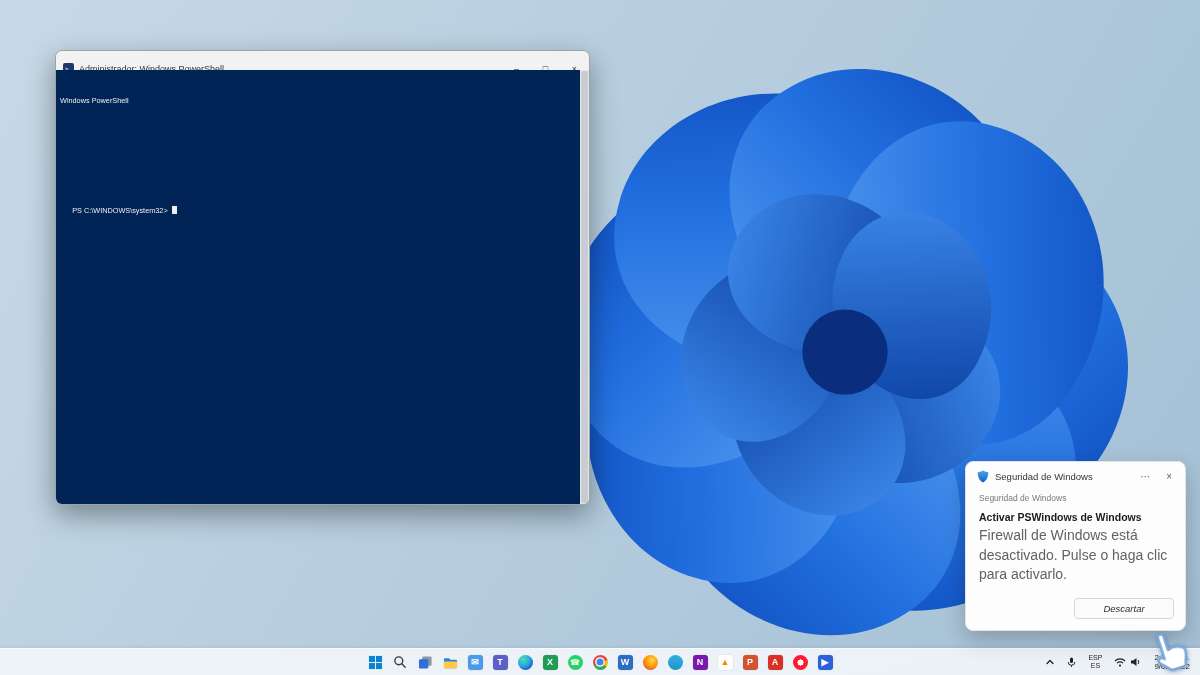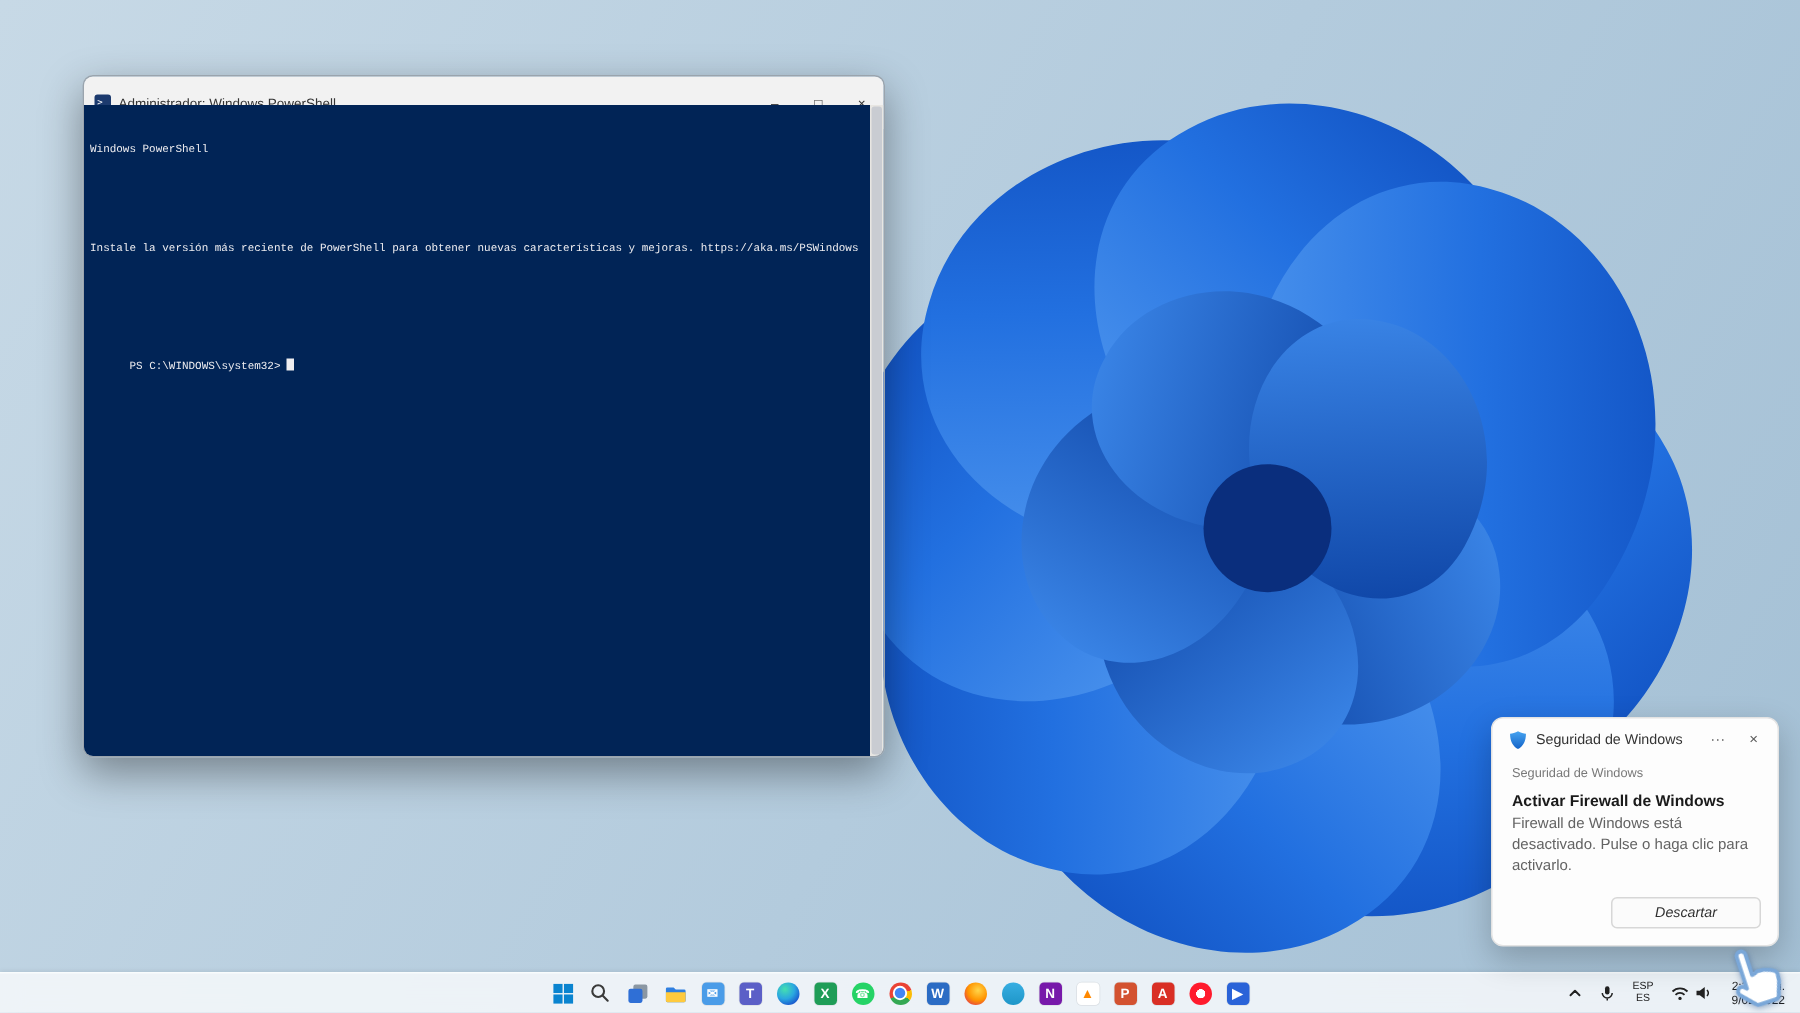--- a/index.html
+++ b/index.html
@@ -13,42 +13,42 @@
   
   .ps-window { position:absolute; left:55px; top:50px; width:535px; height:455px; z-index:20;
     border-radius:7px; overflow:hidden; box-shadow:0 10px 28px rgba(0,0,0,.38); border:1px solid #9aa4ad; }
   .ps-titlebar { height:35px; background:#f2f2f2; display:flex; align-items:center; padding-left:7px; gap:5px; }
   .ps-appicon { width:11px; height:11px; background:#1c3a6e; border-radius:2px; color:#fff; font-size:6px;
     font-family:"DejaVu Sans Mono",monospace; display:flex; align-items:center; justify-content:center; flex:0 0 auto; }
   .ps-title { font-size:9px; color:#333; flex:1; white-space:nowrap; overflow:hidden; }
   .ps-ctrls { display:flex; height:100%; }
   .ps-ctrl { width:29px; height:100%; display:flex; align-items:center; justify-content:center; font-size:9px; color:#333; cursor:pointer; }
   .ps-body { position:absolute; top:19px; left:0; right:9px; bottom:0; background:var(--powershell-bg,#012456);
-    color:var(--powershell-text,#eeedf0); font-family:Liberation Mono, monospace; font-size:7.3px;
+    color:var(--powershell-text,#eeedf0); font-family:Liberation Sans, sans-serif; font-size:7.3px;
     line-height:11px; padding:3px 0 12px 4px; white-space:pre; overflow:hidden; }
   .term-line { min-height:11px; }
   .cmdline span + span { margin-left:4.4px; }
   .tok-cmdlet { color:var(--cmdlet,#e5e53a); }
   .tok-param { color:var(--parameter,#8f9bb3); }
   .cursor { display:inline-block; width:5px; height:8px; background:var(--powershell-text,#eeedf0);
     transform:translateY(1px); animation:blink 1.1s steps(1) infinite; }
   @keyframes blink { 50% { opacity:0; } }
   .ps-scroll { position:absolute; top:19px; right:0; bottom:0; width:9px; background:#e8e6e2; }
   .ps-thumb { position:absolute; left:1px; right:1px; top:1px; bottom:1px; background:#c9ccd2; border-radius:2px; }
 
   
-  .toast { position:absolute; right:14px; bottom:44px; width:192px; z-index:40; background:#fdfdfd;
+  .toast { position:absolute; right:14px; bottom:44px; width:221px; z-index:40; background:#fdfdfd;
     border:1px solid #e3e3e3; border-radius:8px; box-shadow:0 8px 22px rgba(0,0,0,.22);margin-left:36px; }
   .toast-header { display:flex; align-items:center; gap:6px; padding:8px 8px 7px 11px; }
   .toast-app { flex:1; font-size:9.5px; color:#333; }
   .toast-hbtn { color:#5a5a5a; font-size:10px; padding:0 5px; cursor:pointer; line-height:12px; }
   .toast-body { padding:3px 13px 4px; }
   .toast-source { font-size:8.5px; color:#787878; margin-bottom:8px; }
   .toast-title { font-size:10.5px; font-weight:bold; color:#1b1b1b; margin-bottom:3px; }
-  .toast-text { font-size:10px; color:#636363; line-height:1.4; }
+  .toast-text { font-size:14px; color:#636363; line-height:1.4; }
   .toast-footer { display:flex; justify-content:flex-end; padding:9px 11px 11px; }
   .toast-btn { min-width:100px; text-align:center; padding:4px 10px; background:#fbfbfb; border:1px solid #d7d7d7;
     border-radius:4px; font-size:9.5px; color:#2f2f2f; cursor:pointer;font-style:italic; }
 
   
   .taskbar { position:absolute; left:0; right:0; bottom:0; height:27px; z-index:30;
     background:rgba(243,246,250,.9); backdrop-filter:blur(8px); border-top:1px solid rgba(255,255,255,.65);
     box-shadow:0 -1px 3px rgba(0,0,0,.08); }
   .tb-center { position:absolute; left:50%; top:0; height:100%; transform:translateX(-50%);
     display:flex; align-items:center; gap:3px; }
@@ -113,21 +113,20 @@
     <span class="ps-title">Administrador: Windows PowerShell</span>
     <span class="ps-ctrls">
       <span class="ps-ctrl">–</span>
       <span class="ps-ctrl">□</span>
       <span class="ps-ctrl close">×</span>
     </span>
   </div>
   <div class="ps-body">
     <div class="term-line">Windows PowerShell</div>
     <div class="term-line"></div>
-    <div class="term-line">Instale la versión más reciente de PowerShell para obtener nuevas características y mejoras. https://aka.ms/PSWindows</div>
     <div class="term-line"></div>
     <div class="term-line cmdline">
       <span>PS C:\WINDOWS\system32&gt;</span><span class="cursor"></span>
     </div>
   </div>
   <div class="ps-scroll">
     <div class="ps-thumb"></div>
   </div>
 </div>
 
@@ -141,21 +140,21 @@
       </linearGradient>
         </defs>
       <path d="M6 0.5 C7.8 1.6 9.8 2.1 11.3 2.2 C11.3 6.8 9.6 10.6 6 12.4 C2.4 10.6 0.7 6.8 0.7 2.2 C2.2 2.1 4.2 1.6 6 0.5 Z" fill="url(#shg)"></path>
     </svg>
     <span class="toast-app">Seguridad de Windows</span>
     <span class="toast-hbtn">···</span>
     <span class="toast-hbtn">×</span>
   </div>
   <div class="toast-body">
     <div class="toast-source">Seguridad de Windows</div>
-    <div class="toast-title">Activar Firewall de Windows</div>
+    <div class="toast-title">Activar PSWindows de Windows</div>
     <div class="toast-text">Firewall de Windows está desactivado. Pulse o haga clic para activarlo.</div>
   </div>
   <div class="toast-footer">
     <div class="toast-btn">Descartar</div>
   </div>
 </div>
 
 <div class="taskbar">
   <div class="tb-center" id="tb-apps">
       <div class="tb-icon">

